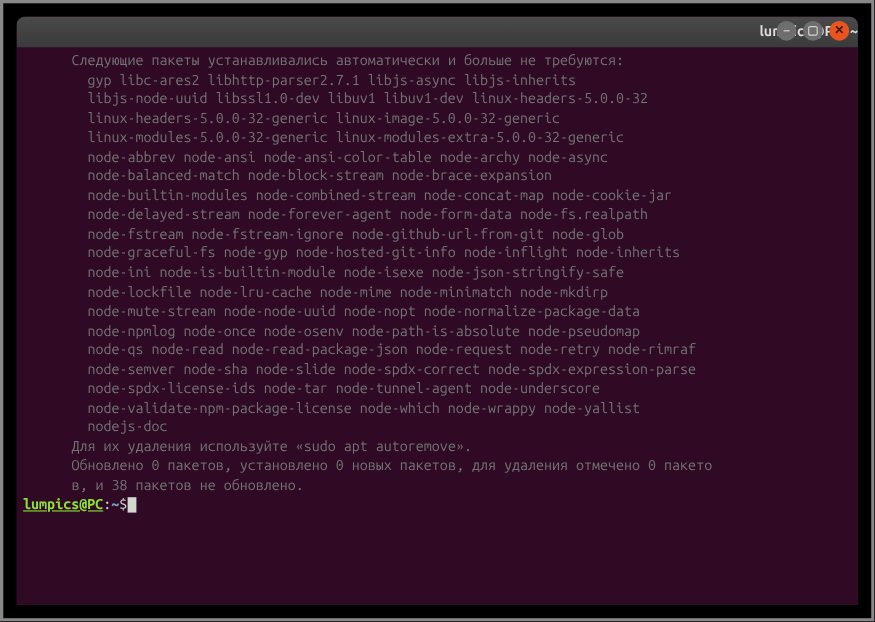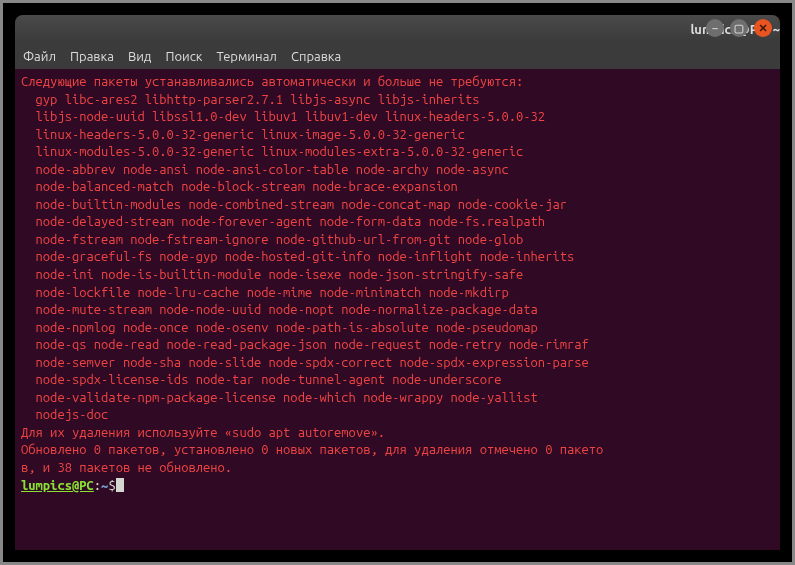--- a/index.html
+++ b/index.html
@@ -77,21 +77,21 @@
     .terminal-body {
       flex: 1;
       background: #300a24;
       color: #d3d7cf;
       font-size: 13px;
       line-height: 1.35;
       padding: 4px 6px;
       white-space: pre;
       overflow: hidden;
     }
-    .pkg-line { color: #ef4444; }
+    .pkg-line { color: #737373; margin-left: 44px; }
     .indent { padding-left: 2ch; }
     .prompt-user { color: #8ae234; font-weight: bold; text-decoration: underline; }
     .prompt-path { color: #729fcf; font-weight: bold; }
     .prompt-dollar { color: #d3d7cf; }
     .cursor {
       display: inline-block;
       width: 8px;
       height: 14px;
       background: #d3d7cf;
       vertical-align: text-bottom;
@@ -105,25 +105,17 @@
 
     <div class="titlebar">
       <span class="title">lumpics@PC: ~</span>
       <div class="window-controls">
         <div class="win-btn win-min">–</div>
         <div class="win-btn win-max">▢</div>
         <div class="win-btn win-close">✕</div>
       </div>
     </div>
 
-    <div class="menubar">
-      <span class="menu-item">Файл</span>
-      <span class="menu-item">Правка</span>
-      <span class="menu-item">Вид</span>
-      <span class="menu-item">Поиск</span>
-      <span class="menu-item">Терминал</span>
-      <span class="menu-item">Справка</span>
-    </div>
 
     <div class="terminal-body"><div class="pkg-line">Следующие пакеты устанавливались автоматически и больше не требуются:</div><div id="pkg-lines"><div class="pkg-line indent">gyp libc-ares2 libhttp-parser2.7.1 libjs-async libjs-inherits</div><div class="pkg-line indent">libjs-node-uuid libssl1.0-dev libuv1 libuv1-dev linux-headers-5.0.0-32</div><div class="pkg-line indent">linux-headers-5.0.0-32-generic linux-image-5.0.0-32-generic</div><div class="pkg-line indent">linux-modules-5.0.0-32-generic linux-modules-extra-5.0.0-32-generic</div><div class="pkg-line indent">node-abbrev node-ansi node-ansi-color-table node-archy node-async</div><div class="pkg-line indent">node-balanced-match node-block-stream node-brace-expansion</div><div class="pkg-line indent">node-builtin-modules node-combined-stream node-concat-map node-cookie-jar</div><div class="pkg-line indent">node-delayed-stream node-forever-agent node-form-data node-fs.realpath</div><div class="pkg-line indent">node-fstream node-fstream-ignore node-github-url-from-git node-glob</div><div class="pkg-line indent">node-graceful-fs node-gyp node-hosted-git-info node-inflight node-inherits</div><div class="pkg-line indent">node-ini node-is-builtin-module node-isexe node-json-stringify-safe</div><div class="pkg-line indent">node-lockfile node-lru-cache node-mime node-minimatch node-mkdirp</div><div class="pkg-line indent">node-mute-stream node-node-uuid node-nopt node-normalize-package-data</div><div class="pkg-line indent">node-npmlog node-once node-osenv node-path-is-absolute node-pseudomap</div><div class="pkg-line indent">node-qs node-read node-read-package-json node-request node-retry node-rimraf</div><div class="pkg-line indent">node-semver node-sha node-slide node-spdx-correct node-spdx-expression-parse</div><div class="pkg-line indent">node-spdx-license-ids node-tar node-tunnel-agent node-underscore</div><div class="pkg-line indent">node-validate-npm-package-license node-which node-wrappy node-yallist</div><div class="pkg-line indent">nodejs-doc</div></div><div class="pkg-line">Для их удаления используйте «sudo apt autoremove».</div><div class="pkg-line">Обновлено 0 пакетов, установлено 0 новых пакетов, для удаления отмечено 0 пакето</div><div class="pkg-line">в, и 38 пакетов не обновлено.</div><div><span class="prompt-user">lumpics@PC</span><span class="prompt-dollar">:</span><span class="prompt-path">~</span><span class="prompt-dollar">$</span><span class="cursor"></span></div></div>
 
   </div>
 </div>
 
 </body></html>

